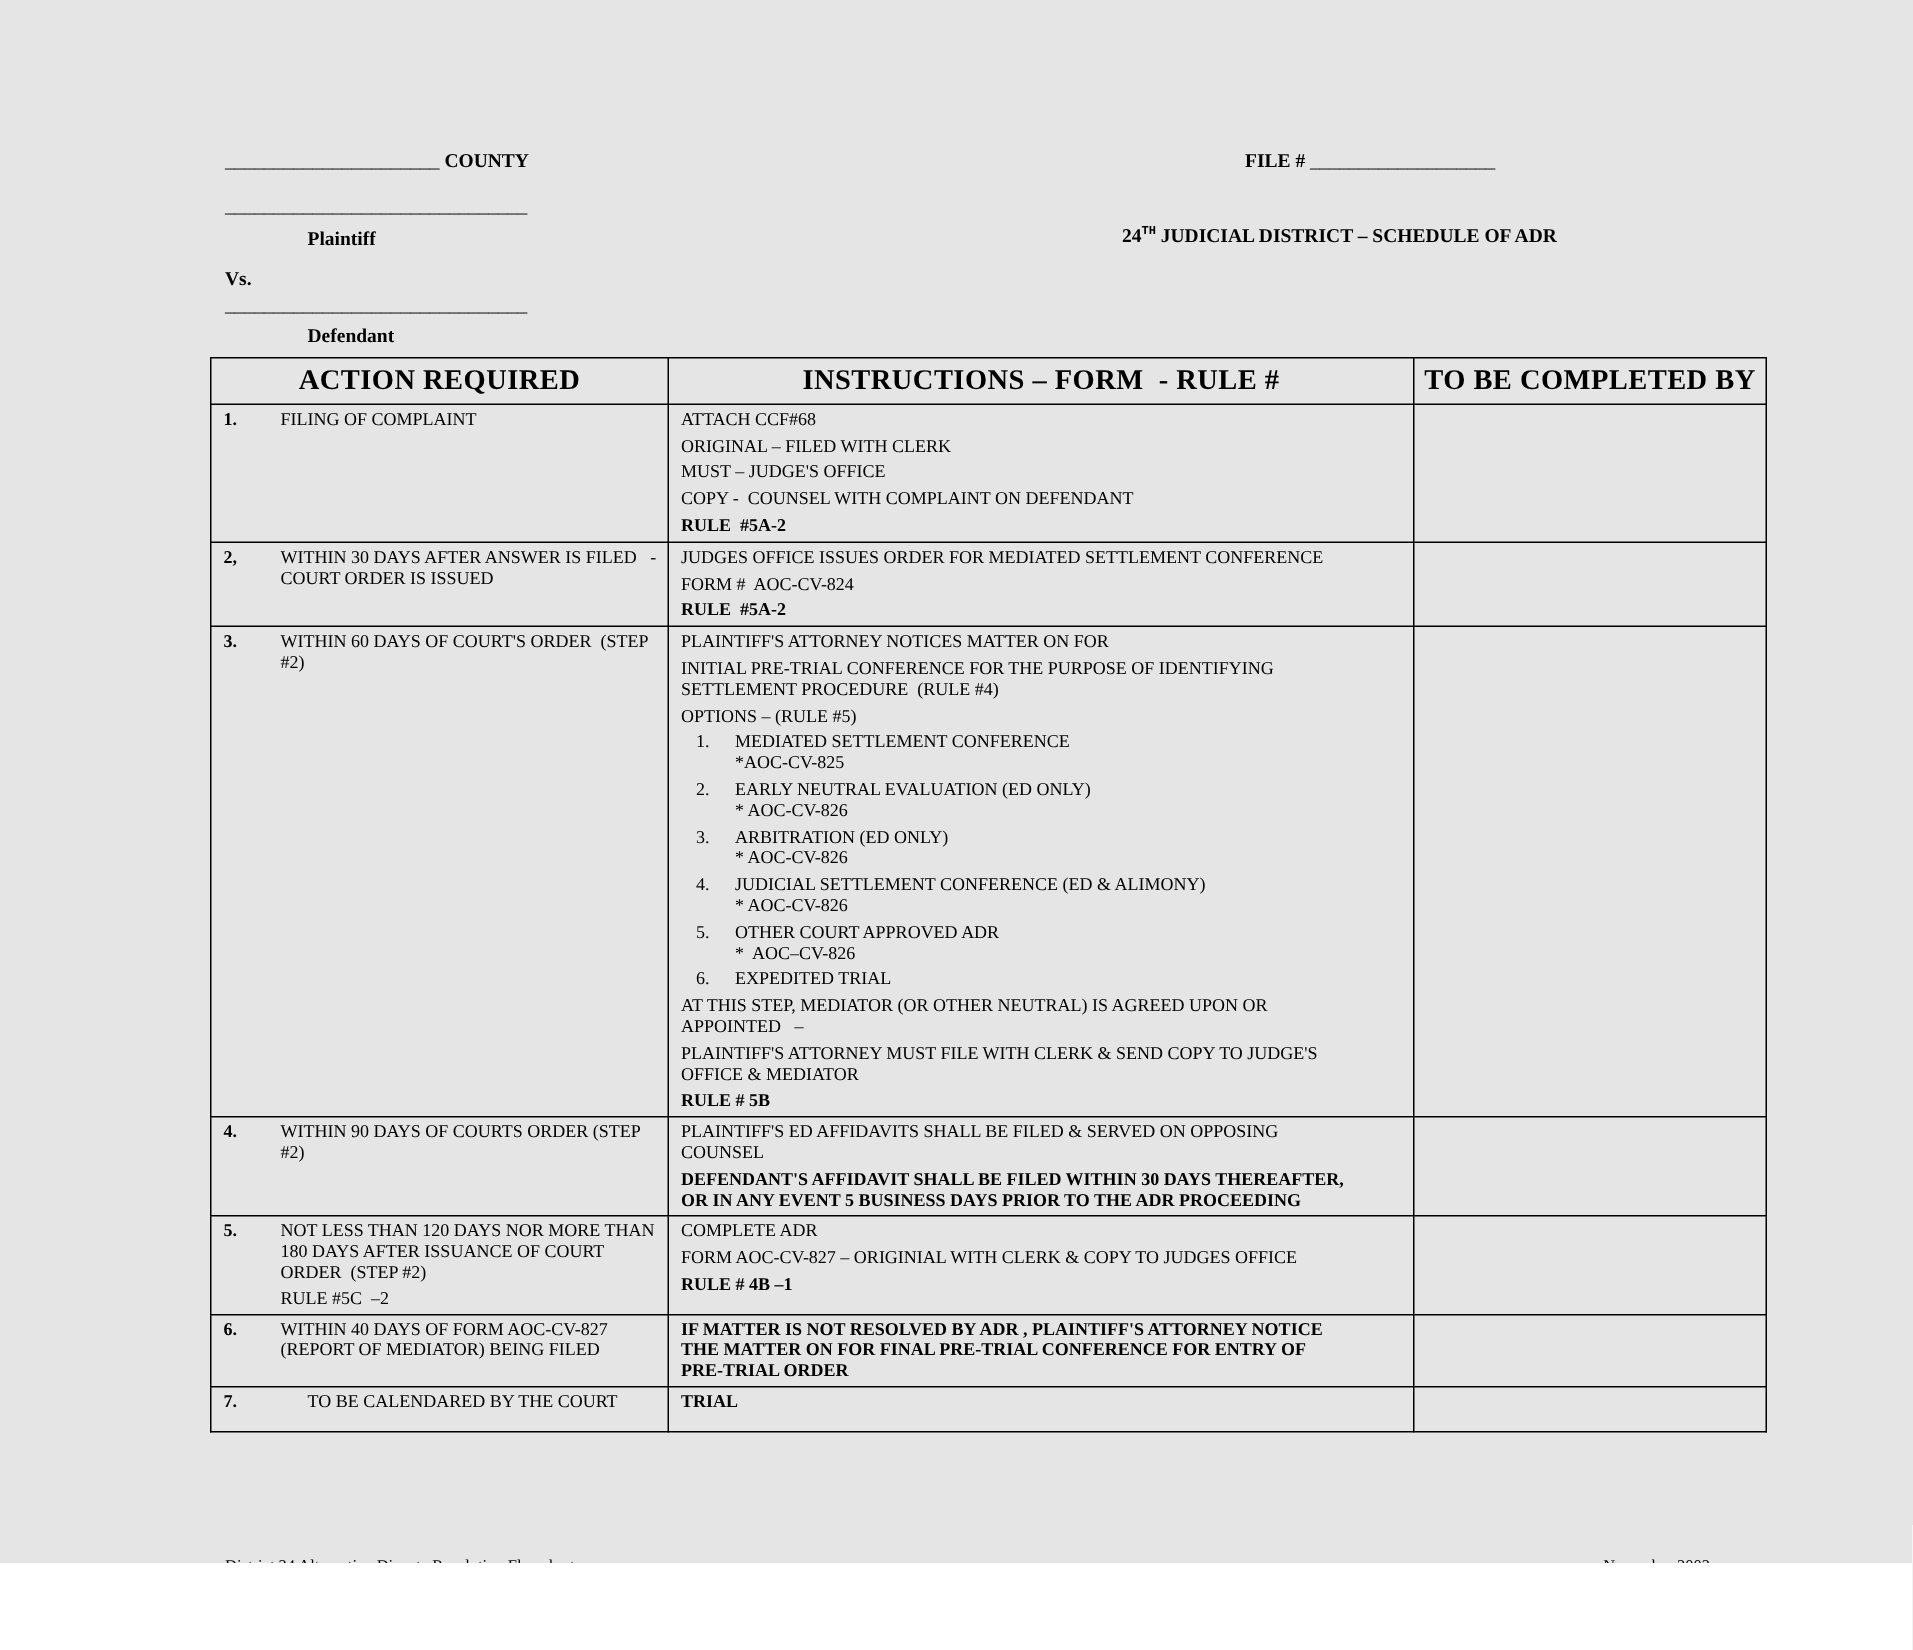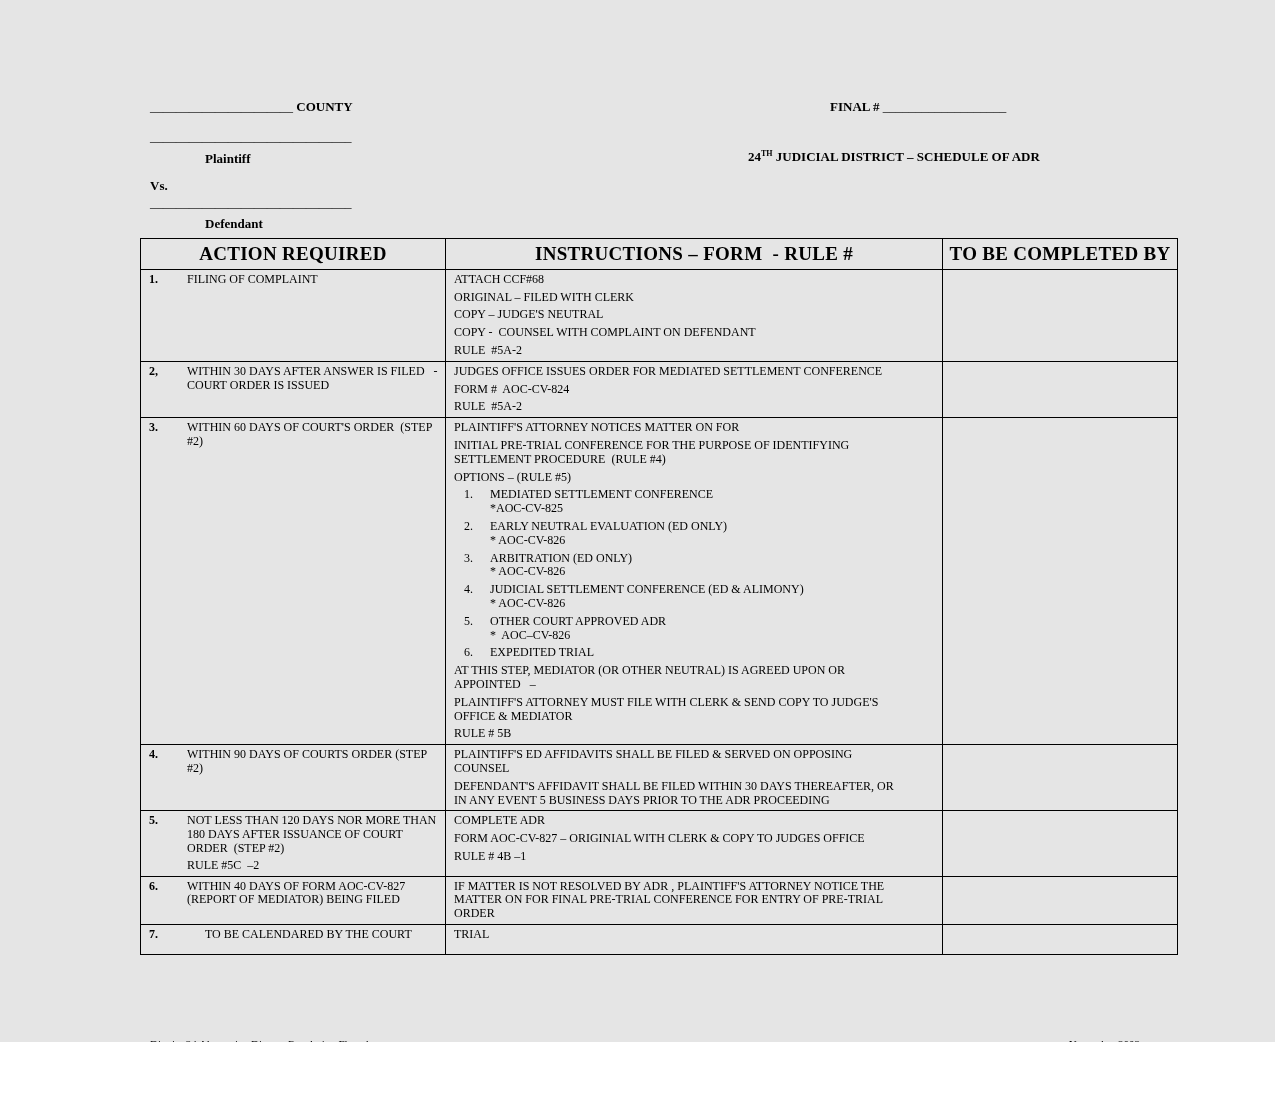--- a/index.html
+++ b/index.html
@@ -15,21 +15,21 @@
   .pos { position:absolute; white-space:pre; }
   .b { font-weight:bold; }
   #h-county   { left:10px;  top:0; }
   #h-file     { left:690px; top:0; }
   #h-blank1   { left:10px;  top:30px; }
   #h-district { left:608px; top:50px; }
   #h-plaintiff{ left:65px;  top:52px; }
   #h-vs       { left:10px;  top:79px; }
   #h-blank2   { left:10px;  top:96px; }
   #h-defendant{ left:65px;  top:117px; }
-  .supsc { font-size:8px; vertical-align:super; }
+  .supsc { font-size:8px; vertical-align:super;font-family:Liberation Mono, monospace; }
 
   
   .adr-table {
     width:100%; border-collapse:collapse; table-layout:fixed;
     font-size:12px; line-height:1.15;
   }
   .adr-table th, .adr-table td { border:1px solid #000; vertical-align:top; }
   .adr-table th {
     font-weight:bold; font-size:19px; text-align:center;
     padding:4px 2px; white-space:pre; letter-spacing:0.3px;
@@ -37,41 +37,41 @@
   .w1 { width:305px; } .w2 { width:497px; } .w3 { width:235px; }
   .adr-table td { padding:3px 6px 3px 8px; }
   .adr-table tbody tr:last-child td { height:30px; }
 
   .arow { display:flex; }
   .rnum { font-weight:bold; flex:0 0 38px; width:38px; }
   .apara { white-space:pre-wrap; margin-bottom:3px; }
   .apara:last-child { margin-bottom:0; }
 
   .ipara { margin-bottom:4px; }
-  .ipara:last-child { margin-bottom:0; }
+  .ipara:last-child { margin-bottom:0;font-weight:bold; }
   .ilist { padding-left:10px; }
   .inum  { display:inline-block; width:26px; vertical-align:top; }
   .itext { display:inline-block; vertical-align:top; white-space:pre-wrap; max-width:445px; }
 
   
   .footer {
     position:absolute; top:1038px; left:150px; width:990px;
     display:flex; justify-content:space-between; font-size:11px;
   }
 </style>
 </head>
 <body>
 
 <div class="page">
   <div class="content">
 
     <div class="hdr">
       <span class="pos" id="h-county"><span>______________________ </span><span class="b">COUNTY</span></span>
 
-      <span class="pos" id="h-file"><span class="b">FINAL # </span><span>___________________</span></span>
+      <span class="pos" id="h-file"><span class="b">FILE # </span><span>___________________</span></span>
 
       <span class="pos" id="h-blank1">_______________________________</span>
 
       <span class="pos b" id="h-district"><span>24</span><span class="supsc">TH</span><span> JUDICIAL DISTRICT – SCHEDULE OF ADR</span></span>
 
       <span class="pos b" id="h-plaintiff">Plaintiff</span>
 
       <span class="pos b" id="h-vs">Vs.</span>
 
       <span class="pos" id="h-blank2">_______________________________</span>
@@ -98,21 +98,21 @@
               <div class="arow">
                 <span class="rnum">1.</span>
                 <div>
                   <div class="apara">FILING OF COMPLAINT</div>
                 </div>
               </div>
             </td>
             <td>
               <div class="ipara"><span class="itext">ATTACH CCF#68</span></div>
               <div class="ipara"><span class="itext">ORIGINAL – FILED WITH CLERK</span></div>
-              <div class="ipara"><span class="itext">COPY – JUDGE'S NEUTRAL</span></div>
+              <div class="ipara"><span class="itext">MUST – JUDGE'S OFFICE</span></div>
               <div class="ipara"><span class="itext">COPY -  COUNSEL WITH COMPLAINT ON DEFENDANT</span></div>
               <div class="ipara"><span class="itext">RULE  #5A-2</span></div>
             </td>
             <td></td>
           </tr>
           <tr>
             <td>
               <div class="arow">
                 <span class="rnum">2,</span>
                 <div>

